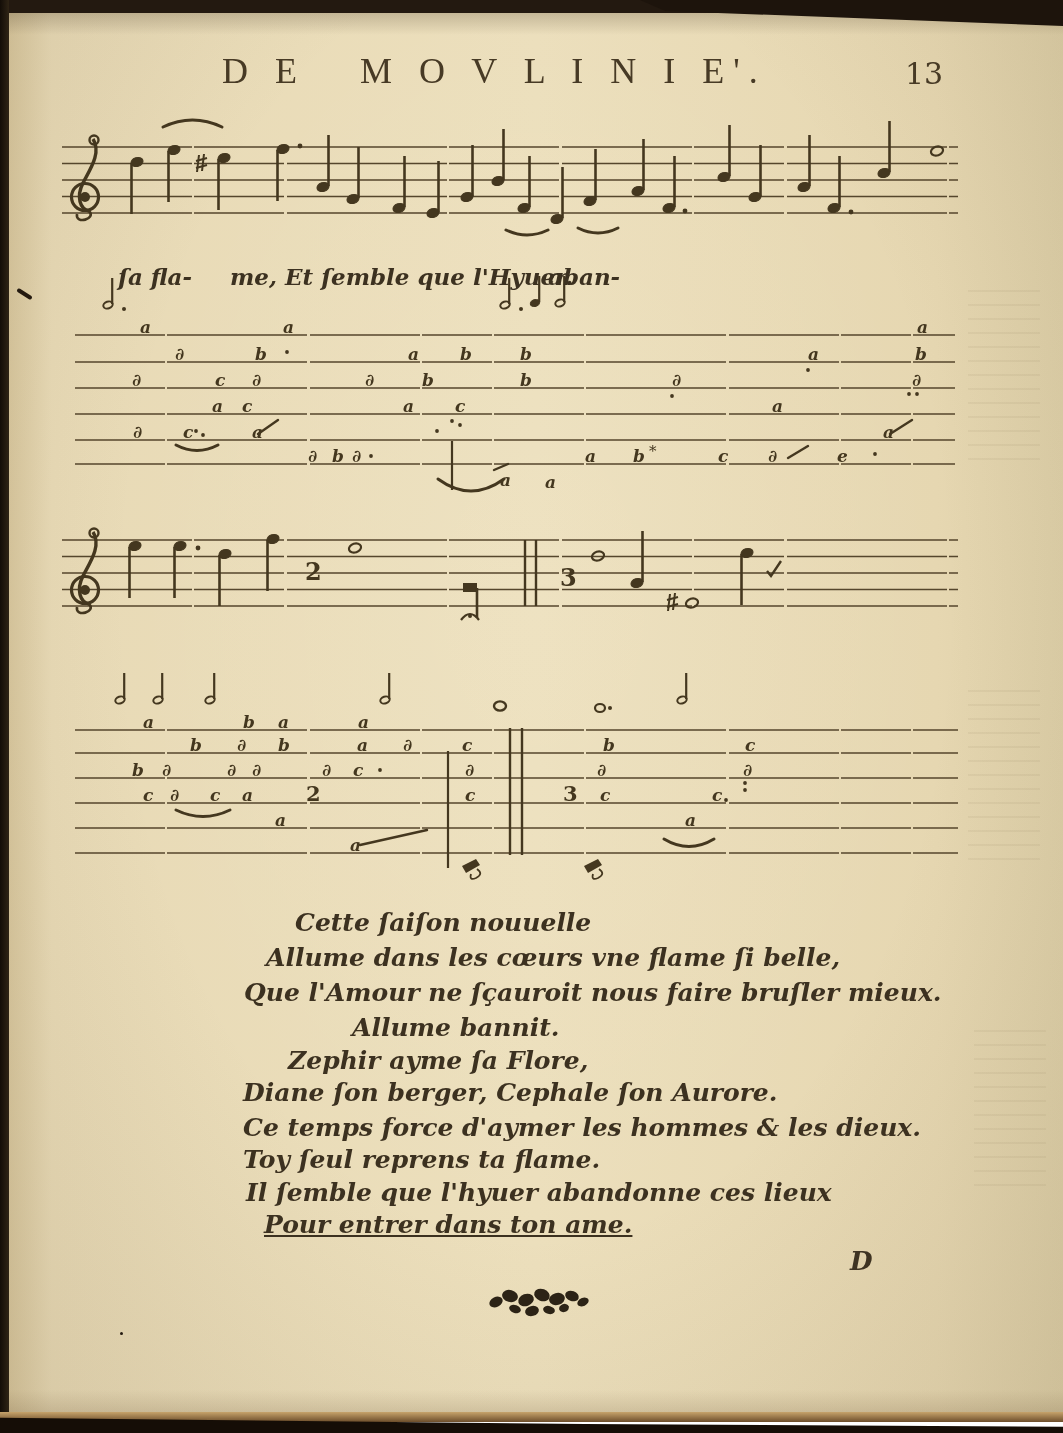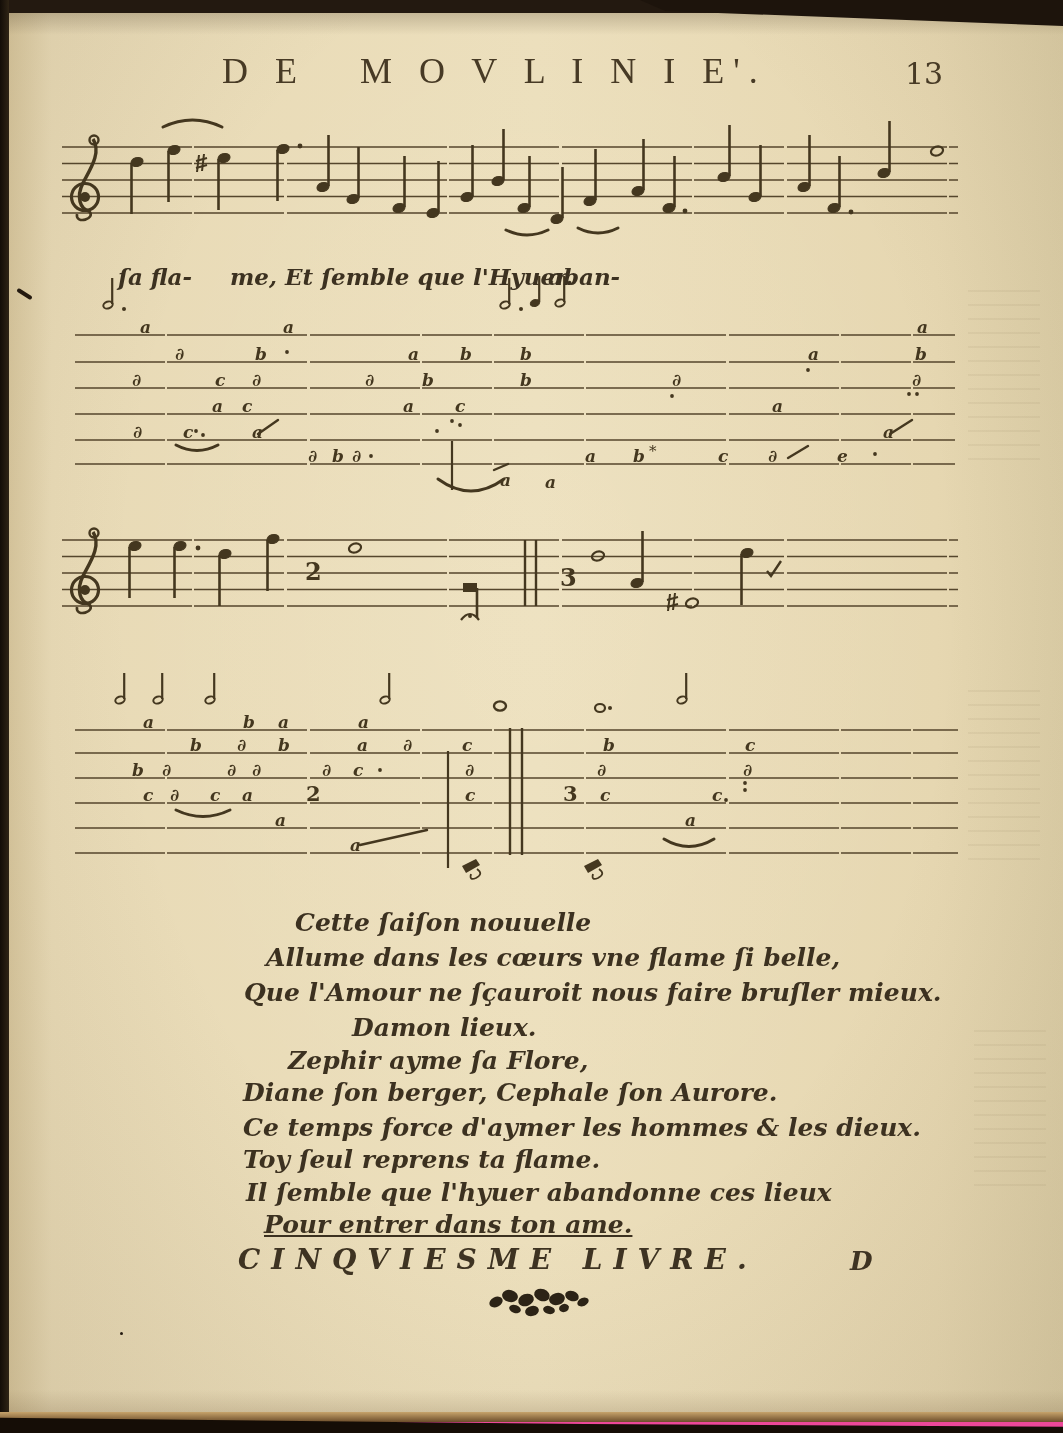--- a/index.html
+++ b/index.html
@@ -1,16 +1,16 @@
 <!DOCTYPE html>
 <html><head>
 <meta charset="utf-8">
 <style>
   html,body{margin:0;padding:0;background:#111;}
-  .photo{position:relative;width:1063px;height:1433px;overflow:hidden;background:#ec4899;
+  .photo{position:relative;width:1063px;height:1433px;overflow:hidden;background:#ffffff;
          font-family:"DejaVu Serif",serif;}
   .paper{position:absolute;left:9px;top:13px;right:0;bottom:17px;
          background:linear-gradient(90deg,#d8c79e 0%,#e8dab6 4%,#ecdfbc 50%,#e6d7b1 88%,#ddcfa8 100%);}
   .paper::before{content:"";position:absolute;inset:0;
          background:radial-gradient(ellipse at 50% 42%,rgba(255,252,240,.10) 0%,rgba(255,252,240,0) 55%,rgba(95,75,42,.12) 100%);}
   .paper::after{content:"";position:absolute;inset:0;
          background:linear-gradient(180deg,rgba(60,45,25,.22),rgba(60,45,25,0) 22px),
                     linear-gradient(0deg,rgba(90,65,35,.18),rgba(90,65,35,0) 26px);}
   .edge{position:absolute;}
   .edge-top{top:0;left:0;width:100%;height:13px;background:#231910;}
@@ -308,30 +308,29 @@
       <span class="lyr" style="left: 118px;">ſa fla-</span>
       <span class="lyr" style="left: 230px;">me, Et ſemble que l'Hyuer.</span>
       <span class="lyr" style="left: 548px;">aban-</span>
     </div>
 
 
     <div class="poem">
       <div class="poem-line" style="left: 295px; top: 908px;">Cette ſaiſon nouuelle</div>
       <div class="poem-line" style="left: 266px; top: 943px;">Allume dans les cœurs vne flame ſi belle,</div>
       <div class="poem-line" style="left: 244px; top: 978px;">Que l'Amour ne ſçauroit nous faire bruſler mieux.</div>
-      <div class="poem-line" style="left: 352px; top: 1013px;">Damon lieux.</div>
+      <div class="poem-line" style="left: 352px; top: 1013px;">Allume bannit.</div>
       <div class="poem-line" style="left: 288px; top: 1046px;">Zephir ayme ſa Flore,</div>
       <div class="poem-line" style="left: 243px; top: 1078px;">Diane ſon berger, Cephale ſon Aurore.</div>
       <div class="poem-line" style="left: 243px; top: 1113px;">Ce temps force d'aymer les hommes &amp; les dieux.</div>
       <div class="poem-line" style="left: 243px; top: 1145px;">Toy ſeul reprens ta flame.</div>
       <div class="poem-line" style="left: 246px; top: 1178px;">Il ſemble que l'hyuer abandonne ces lieux</div>
       <div class="poem-line" style="left: 264px; top: 1210px; text-decoration: underline;">Pour entrer dans ton ame.</div>
     </div>
 
-    <span class="book-title">CINQVIESME LIVRE.</span>
     <span class="signature">D</span>
 
     <svg id="fleuron" width="115" height="40" viewBox="0 0 115 40">
       <g fill="#2c2316">
         <ellipse cx="14" cy="18" rx="7" ry="5" transform="rotate(-25 14 18)"></ellipse>
         <ellipse cx="28" cy="12" rx="8" ry="6" transform="rotate(15 28 12)"></ellipse>
         <ellipse cx="44" cy="16" rx="8" ry="6" transform="rotate(-20 44 16)"></ellipse>
         <ellipse cx="60" cy="11" rx="8" ry="6" transform="rotate(20 60 11)"></ellipse>
         <ellipse cx="75" cy="15" rx="8" ry="6" transform="rotate(-15 75 15)"></ellipse>
         <ellipse cx="90" cy="12" rx="7" ry="5" transform="rotate(20 90 12)"></ellipse>

